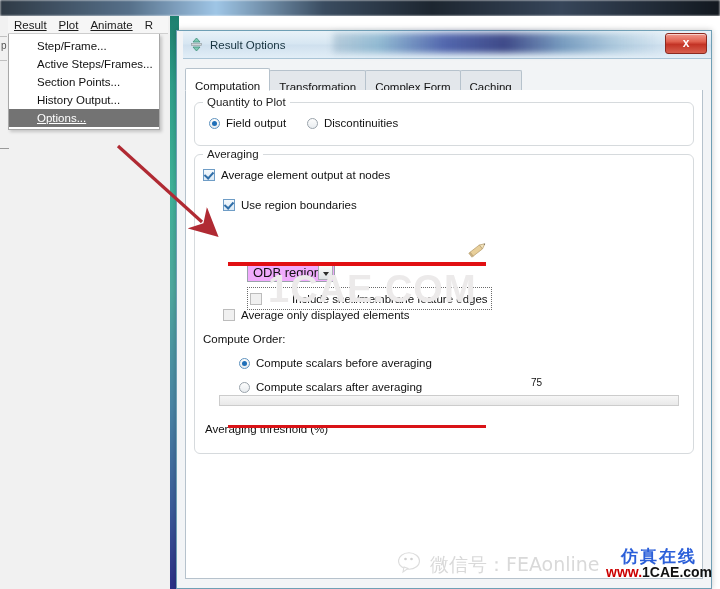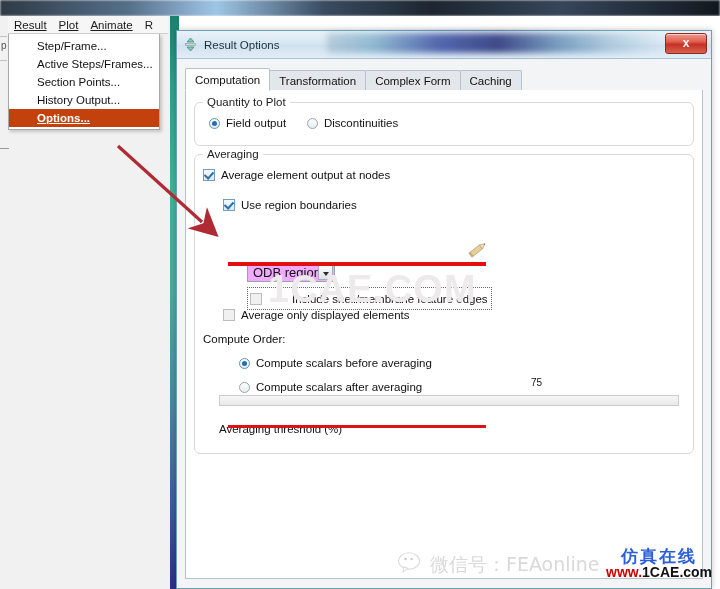--- a/index.html
+++ b/index.html
@@ -56,35 +56,35 @@
     position:absolute;left:8px;top:34px;width:152px;
     background:#ffffff;border:1px solid #a8a8a8;border-top:none;
     box-shadow:2px 2px 3px rgba(0,0,0,.18);
     padding:3px 0 2px 0;box-sizing:border-box;
   }
   .dd-item{
     height:18px;line-height:18px;padding-left:28px;font-size:11.5px;color:#111;
     white-space:nowrap;
   }
   .dd-item .u{text-decoration:underline;}
-  .dd-item.sel{background:#c2410c;color:#ffffff;font-weight:bold;}
+  .dd-item.sel{background:#737373;color:#ffffff;}
 
   
   #dialog{
     position:absolute;left:176px;top:30px;width:536px;height:559px;
     border:1px solid #6f9fb5;
     background:#f2f4f6;
     box-sizing:border-box;
     box-shadow:0 0 6px rgba(0,0,0,.22);
   }
   #titlebar{
     position:relative;height:27px;
     background:linear-gradient(180deg,#e9f2f8 0%,#d6e6f2 48%,#cfe0ee 52%,#e2eef7 100%);
     border-bottom:1px solid #a9c4d6;
-    display:flex;align-items:center;
+    display:flex;align-items:center;margin-left:6px;
   }
   #title-icon{
     width:15px;height:15px;margin-left:6px;margin-right:6px;position:relative;
   }
   #title-icon svg{display:block;}
   #title-text{font-size:11.5px;color:#17333f;}
   #title-blur{
     position:absolute;left:150px;top:2px;width:330px;height:20px;
     background:linear-gradient(90deg,rgba(140,170,190,.45) 0%,rgba(90,150,185,.55) 14%,rgba(38,60,150,.75) 34%,rgba(25,35,110,.8) 52%,rgba(60,110,160,.6) 70%,rgba(120,165,195,.4) 86%,rgba(200,220,235,.15) 100%);
     filter:blur(3px);pointer-events:none;
@@ -96,21 +96,21 @@
     color:#fff;font-size:12px;font-weight:bold;text-align:center;line-height:18px;
     box-shadow:inset 0 1px 0 rgba(255,255,255,.55);
   }
 
   
   #tabstrip{
     position:relative;height:24px;margin:8px 8px 0 8px;
     border-bottom:1px solid #b6c2cc;display:flex;align-items:flex-end;
   }
   .tab{
-    height:21px;line-height:21px;padding:0 9px;font-size:11.5px;color:#111;
+    height:21px;line-height:21px;padding:6px 9px;font-size:11.5px;color:#111;
     border:1px solid #b6c2cc;border-bottom:none;background:#e3e7eb;
     margin-right:-1px;box-sizing:border-box;border-radius:2px 2px 0 0;
   }
   .tab.active{background:#ffffff;height:23px;line-height:23px;position:relative;z-index:2;border-bottom:1px solid #ffffff;}
 
   #tabpage{
     position:absolute;left:8px;top:59px;width:518px;height:489px;
     background:#ffffff;border:1px solid #b6c2cc;border-top:none;box-sizing:border-box;
   }
 
@@ -312,21 +312,21 @@
         <span class="radio on"></span><span>Compute scalars before averaging</span>
       </div>
       <div class="row" style="left:44px;top:226px;">
         <span class="radio"></span><span>Compute scalars after averaging</span>
       </div>
 
       <div id="slider-value">75</div>
       <div id="slider-track">
         
       </div>
-      <div class="row" style="left:24px;top:268px;">Averaging threshold (%)</div>
+      <div class="row" style="left:10px;top:268px;">Averaging threshold (%)</div>
     </div>
 
   </div>
 </div>
 
 <div id="wm-center">1CAE.COM</div>
 
 <div id="wm-wechat">
   <span>
     <svg width="28" height="22" viewBox="0 0 28 22">

